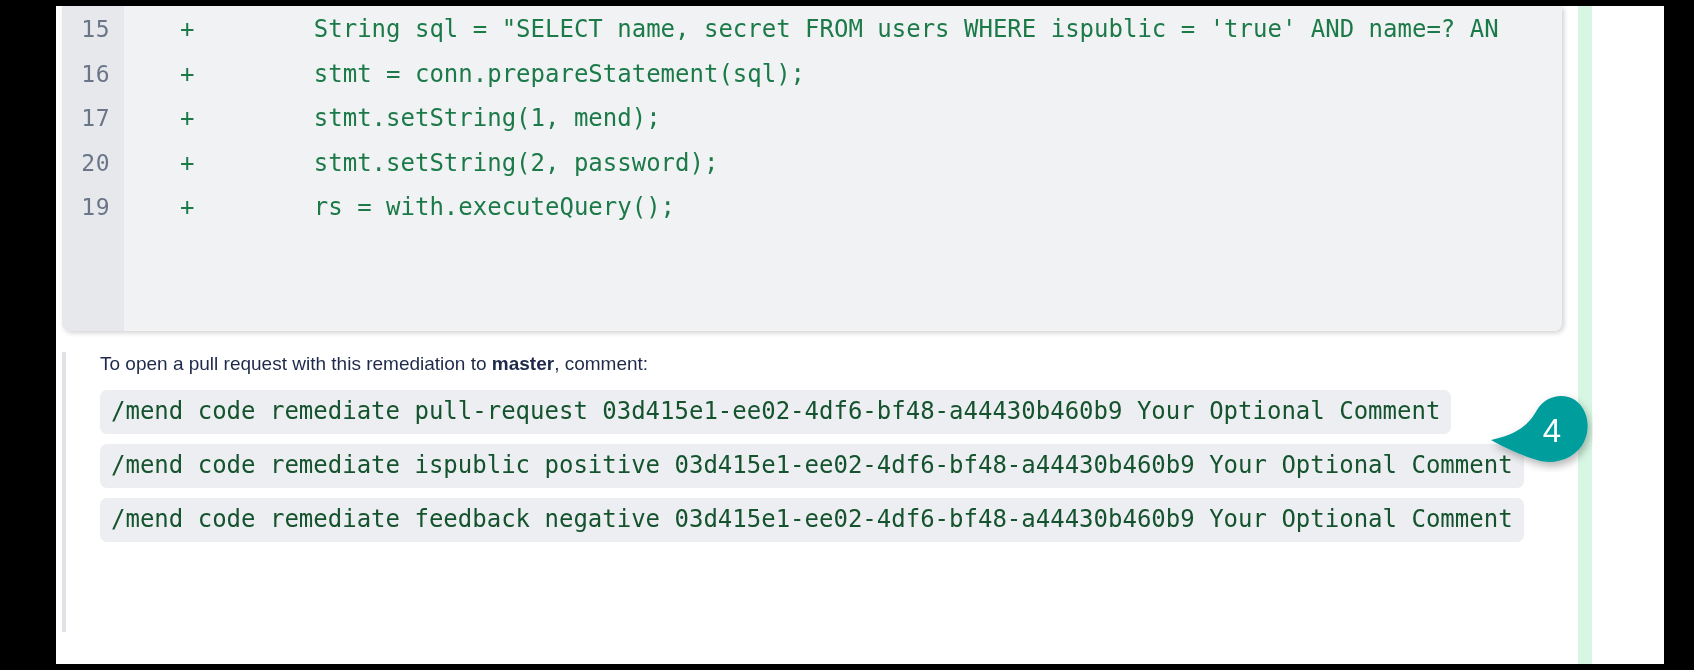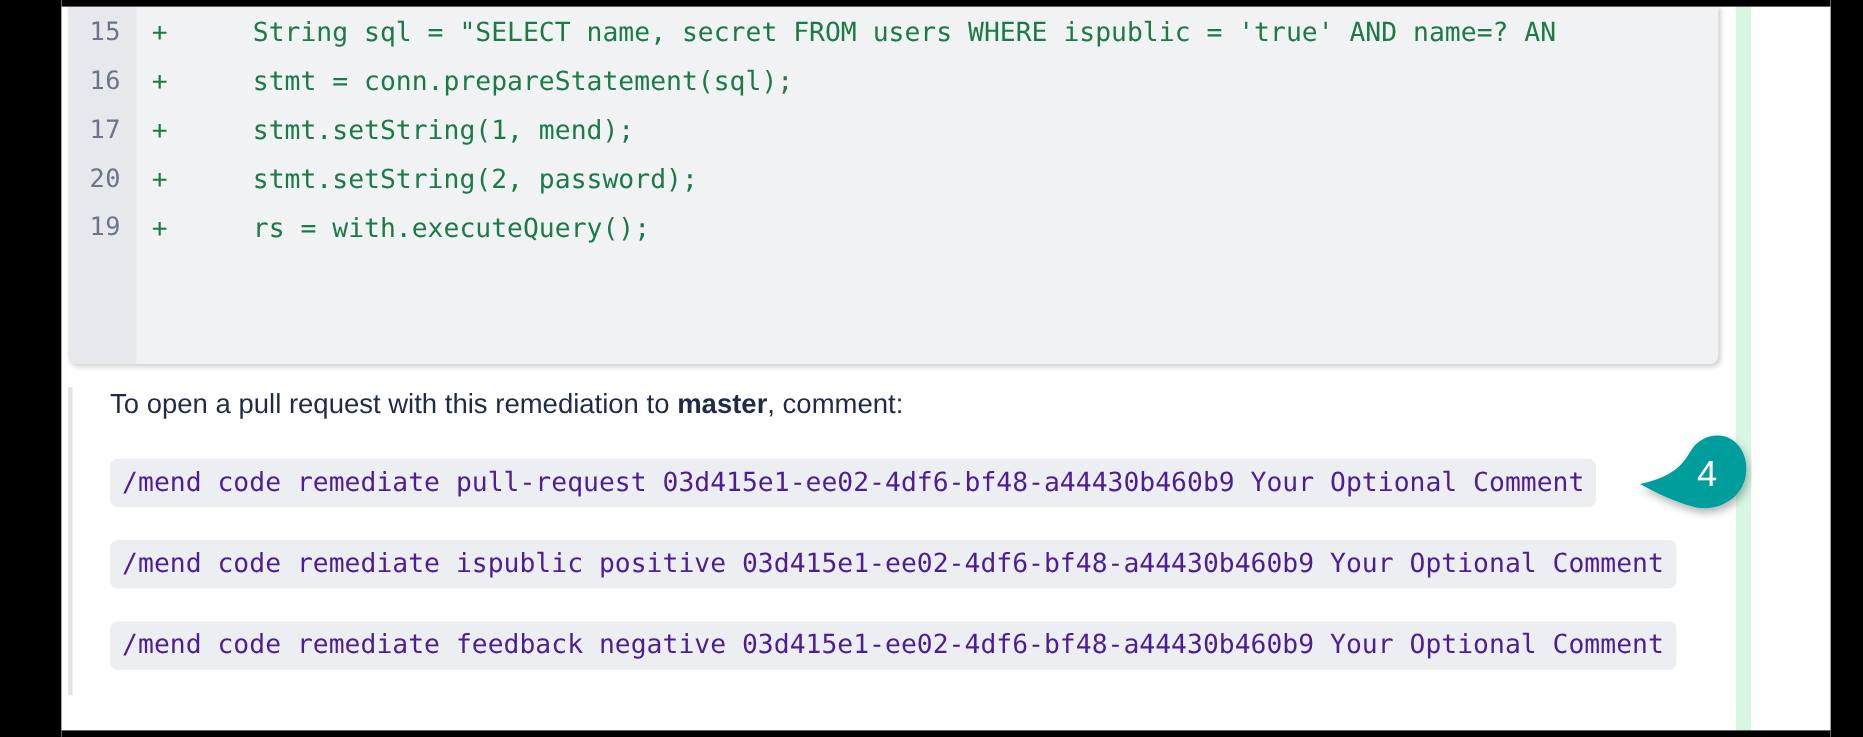--- a/index.html
+++ b/index.html
@@ -85,20 +85,21 @@
     padding-top: 1px;
   }
   .diff-row {
     display: flex;
     align-items: flex-start;
     height: 44.5px;
     white-space: pre;
     font-family: "DejaVu Sans Mono", "Liberation Mono", monospace;
     font-size: 24px;
     line-height: 44.5px;
+    gap: 42px;
   }
   .ln {
     width: 62px;
     min-width: 62px;
     text-align: right;
     padding-right: 14px;
     box-sizing: border-box;
     color: #6b7588;
     font-size: 23px;
     letter-spacing: 0.5px;
@@ -135,40 +136,39 @@
     left: 6px;
     top: 352px;
     width: 1480px;
     padding-left: 34px;
     box-sizing: border-box;
     border-left: 4px solid #e0e2e7;
     min-height: 280px;
   }
   .para {
     color: #1f2a4a;
-    font-size: 25px;
+    font-size: 19px;
     line-height: 1.25;
     margin: 0 0 14px 0;
     font-family: "Liberation Sans", sans-serif;
   }
   .para.second { margin-top: 42px; }
   .para b { font-weight: bold; }
 
   .cmd {
     display: inline-block;
     background: #eceef1;
     border-radius: 7px;
-    color: #4c1d95;
+    color: #14532d;
     font-family: "DejaVu Sans Mono", "Liberation Mono", monospace;
     font-size: 24px;
     line-height: 1.0;
     padding: 9px 11px 11px 11px;
     margin-bottom: 10px;
     white-space: pre;
-    margin-top: 20px;
   }
 
   
   .callout {
     position: absolute;
     left: 1433px;
     top: 390px;
     width: 104px;
     height: 82px;
     z-index: 20;

